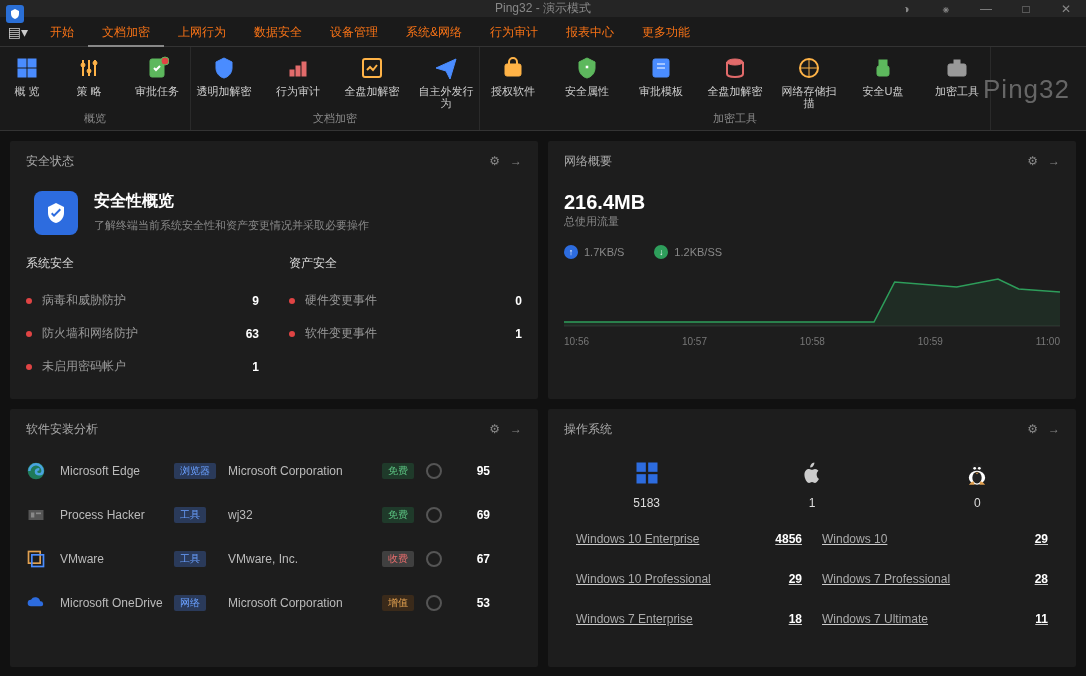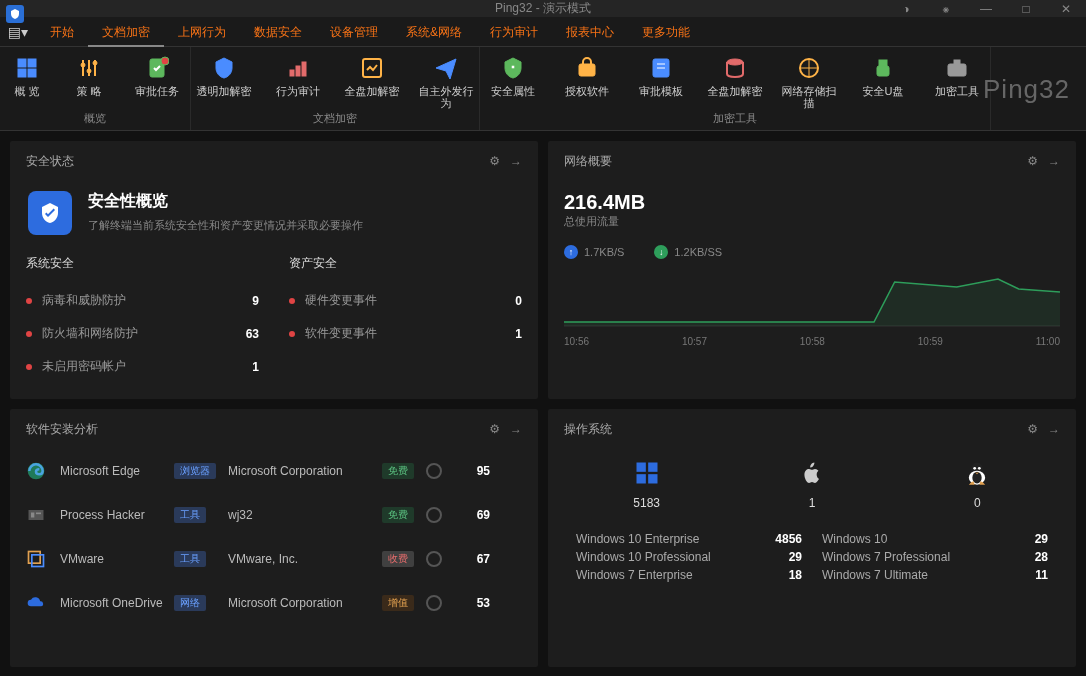--- a/index.html
+++ b/index.html
@@ -84,21 +84,21 @@
   background: #1d1d1d; border-radius: 2px;
   display: flex; flex-direction: column;
 }
 .panel-header {
   height: 40px; display: flex; align-items: center; justify-content: space-between;
   padding: 0 16px; color: #aaa;
 }
 .panel-header .ph-actions { display: flex; gap: 10px; color: #888; }
 .panel-body { flex: 1; padding: 0 16px 16px 16px; overflow: hidden; }
 
-.sec-hero { display: flex; align-items: flex-start; gap: 16px; margin: 10px 0 20px 2px; }
+.sec-hero { display: flex; align-items: flex-start; gap: 16px; margin: 10px 0 20px 8px; }
 .sec-hero .shield-big {
   width: 44px; height: 44px; background: #2d6cdf; border-radius: 8px;
   display: flex; align-items: center; justify-content: center;
 }
 .sec-hero h2 { font-size: 16px; font-weight: bold; color: #fff; margin-bottom: 6px; }
 .sec-hero p { font-size: 11px; color: #888; }
 .sec-cols { display: flex; gap: 30px; }
 .sec-col { flex: 1; }
 .sec-col h4 { font-size: 12px; color: #ddd; font-weight: normal; margin-bottom: 12px; }
 .sec-row {
@@ -136,21 +136,21 @@
 .tag.red { background: #404040; color: #e26b6b; }
 .tag.orange { background: #3a2a1a; color: #e0a050; }
 .ring {
   width: 16px; height: 16px; border: 2px solid #555; border-radius: 50%;
 }
 .sw-row .cnt { color: #fff; text-align: right; font-weight: bold; }
 
 .os-icons { display: flex; justify-content: space-around; margin: 10px 0 14px 0; }
 .os-icon { display: flex; flex-direction: column; align-items: center; gap: 6px; }
 .os-icon .num { color: #ddd; font-size: 12px; }
-.os-table { display: grid; grid-template-columns: 1fr 40px 1fr 40px; gap: 4px 20px; padding: 8px 12px; }
+.os-table { display: grid; grid-template-columns: 1fr 40px 1fr 40px; gap: 26px 20px; padding: 8px 12px; text-decoration: underline; }
 .os-table .name { color: #aaa; font-size: 12px; }
 .os-table .val { color: #fff; font-weight: bold; text-align: right; font-size: 12px; }
 </style>
 </head>
 <body>
 
 <div class="titlebar">
   <div class="app-icon">
     <svg width="12" height="12" viewBox="0 0 24 24">
         <path fill="white" d="M12 2L4 6v6c0 5 3.5 9 8 10 4.5-1 8-5 8-10V6l-8-4z"></path>
@@ -254,35 +254,35 @@
           </span>
           <span class="ri-label">自主外发行为</span>
         </div>
       </div>
       <div class="group-label">文档加密</div>
     </div>
     <div class="ribbon-group">
       <div class="tools">
         <div class="ribbon-btn wide">
           <span class="ri-icon">
+            <svg width="24" height="24" viewBox="0 0 24 24" fill="#ffb347" stroke="#ffb347">
+              <rect x="4" y="8" width="16" height="12" rx="2"></rect>
+              <path d="M8 8V6a4 4 0 018 0v2" fill="none" stroke-width="2"></path>
+            </svg>
+          </span>
+          <span class="ri-label">授权软件</span>
+        </div>
+        <div class="ribbon-btn wide">
+          <span class="ri-icon">
             <svg width="24" height="24" viewBox="0 0 24 24" fill="#5db85d" stroke="#5db85d">
               <path d="M12 2L4 6v6c0 5 3.5 9 8 10 4.5-1 8-5 8-10V6l-8-4z"></path>
               <circle cx="12" cy="11" r="2" fill="white"></circle>
             </svg>
           </span>
           <span class="ri-label">安全属性</span>
-        </div>
-        <div class="ribbon-btn wide">
-          <span class="ri-icon">
-            <svg width="24" height="24" viewBox="0 0 24 24" fill="#ffb347" stroke="#ffb347">
-              <rect x="4" y="8" width="16" height="12" rx="2"></rect>
-              <path d="M8 8V6a4 4 0 018 0v2" fill="none" stroke-width="2"></path>
-            </svg>
-          </span>
-          <span class="ri-label">授权软件</span>
         </div>
         <div class="ribbon-btn wide">
           <span class="ri-icon">
             <svg width="24" height="24" viewBox="0 0 24 24" fill="#4a8cff" stroke="#4a8cff">
               <rect x="4" y="3" width="16" height="18" rx="2"></rect>
               <line x1="8" y1="8" x2="16" y2="8" stroke="white"></line>
               <line x1="8" y1="12" x2="16" y2="12" stroke="white"></line>
             </svg>
           </span>
           <span class="ri-label">审批模板</span>

